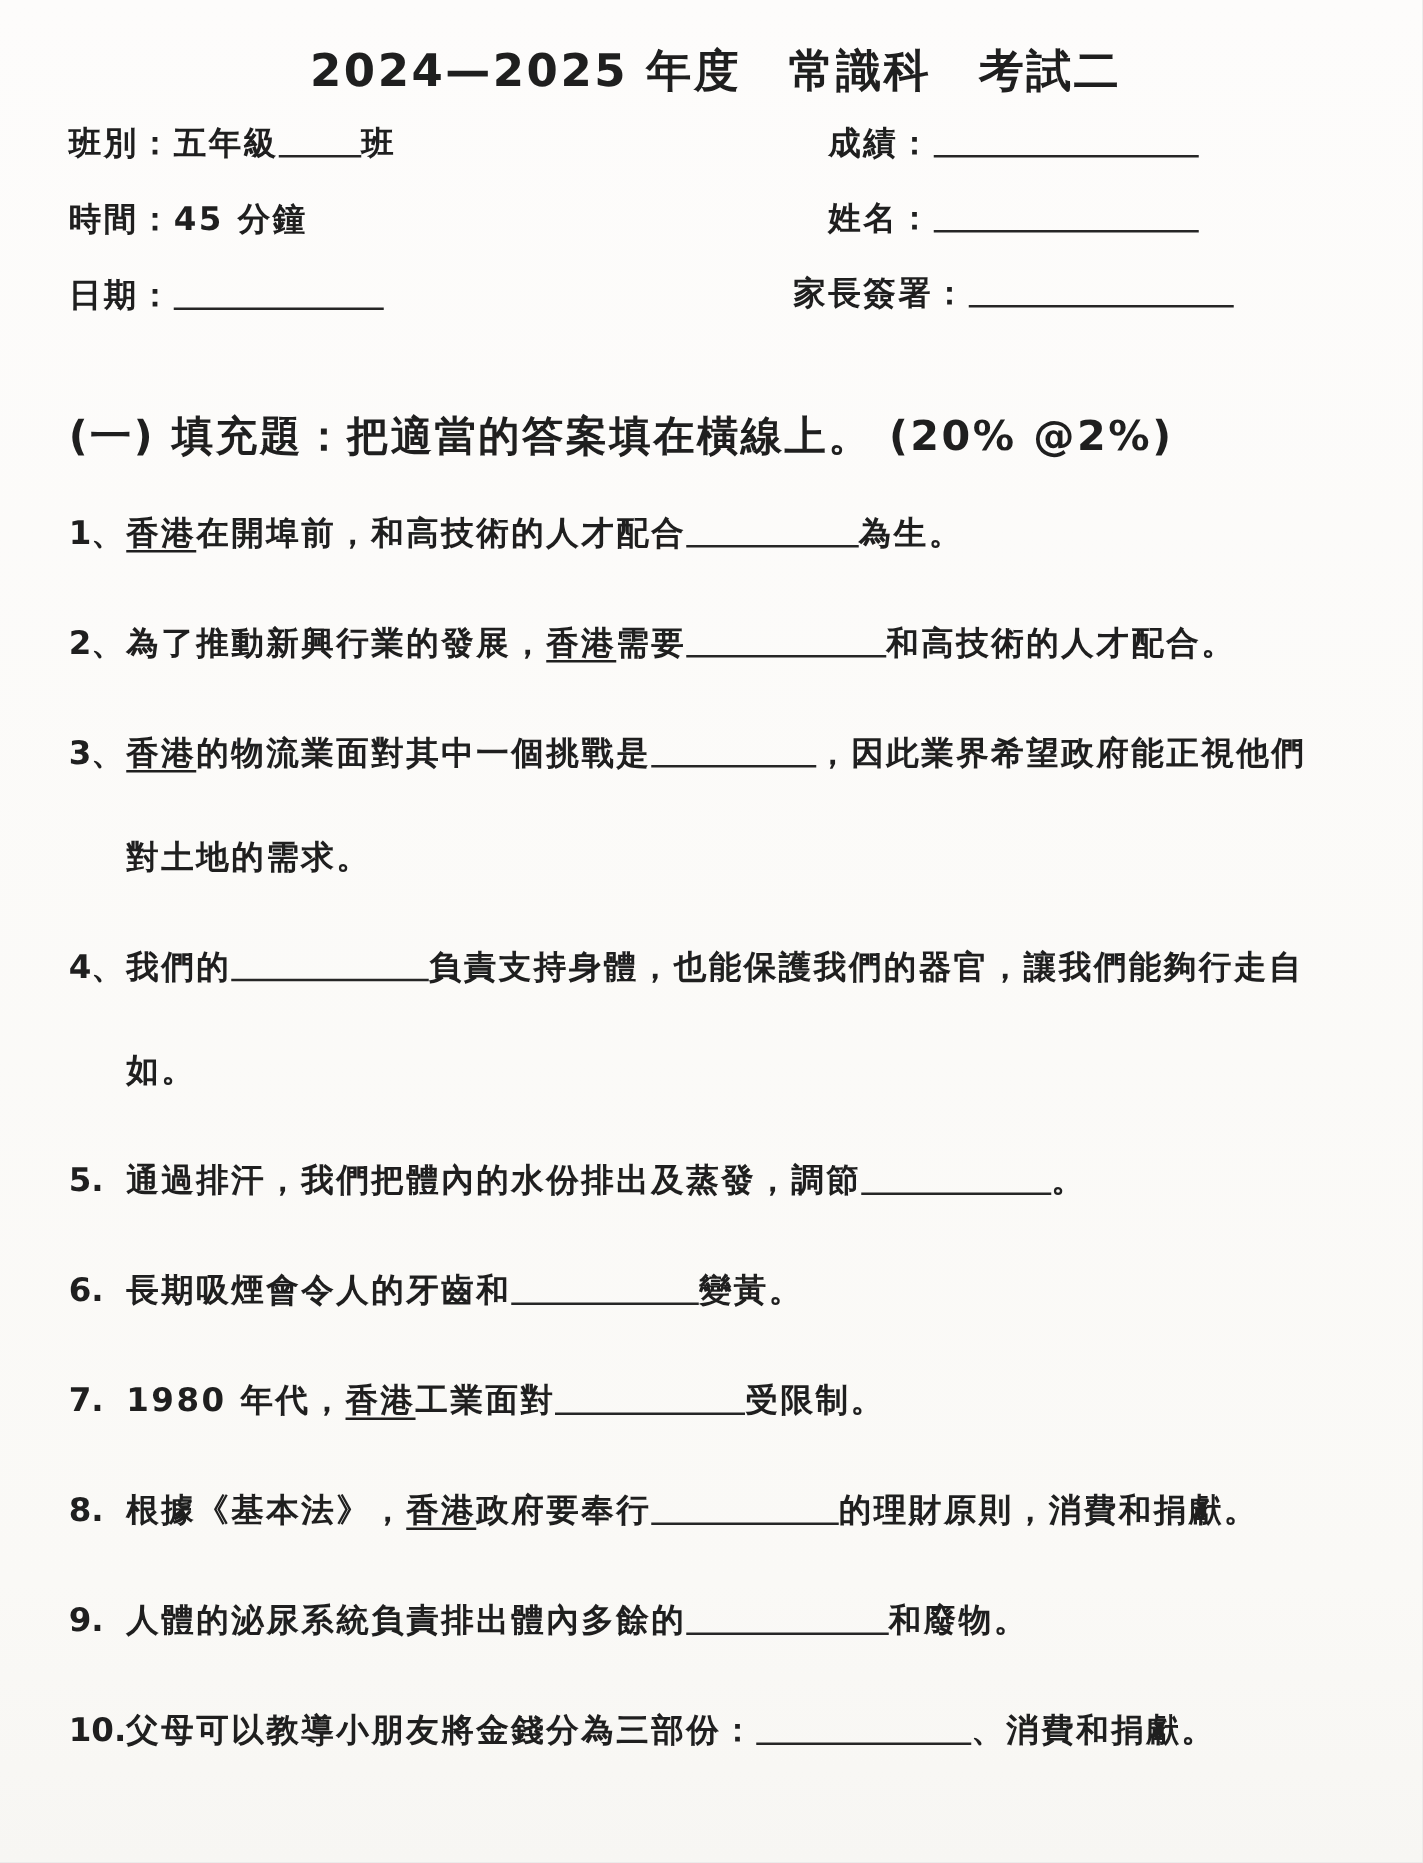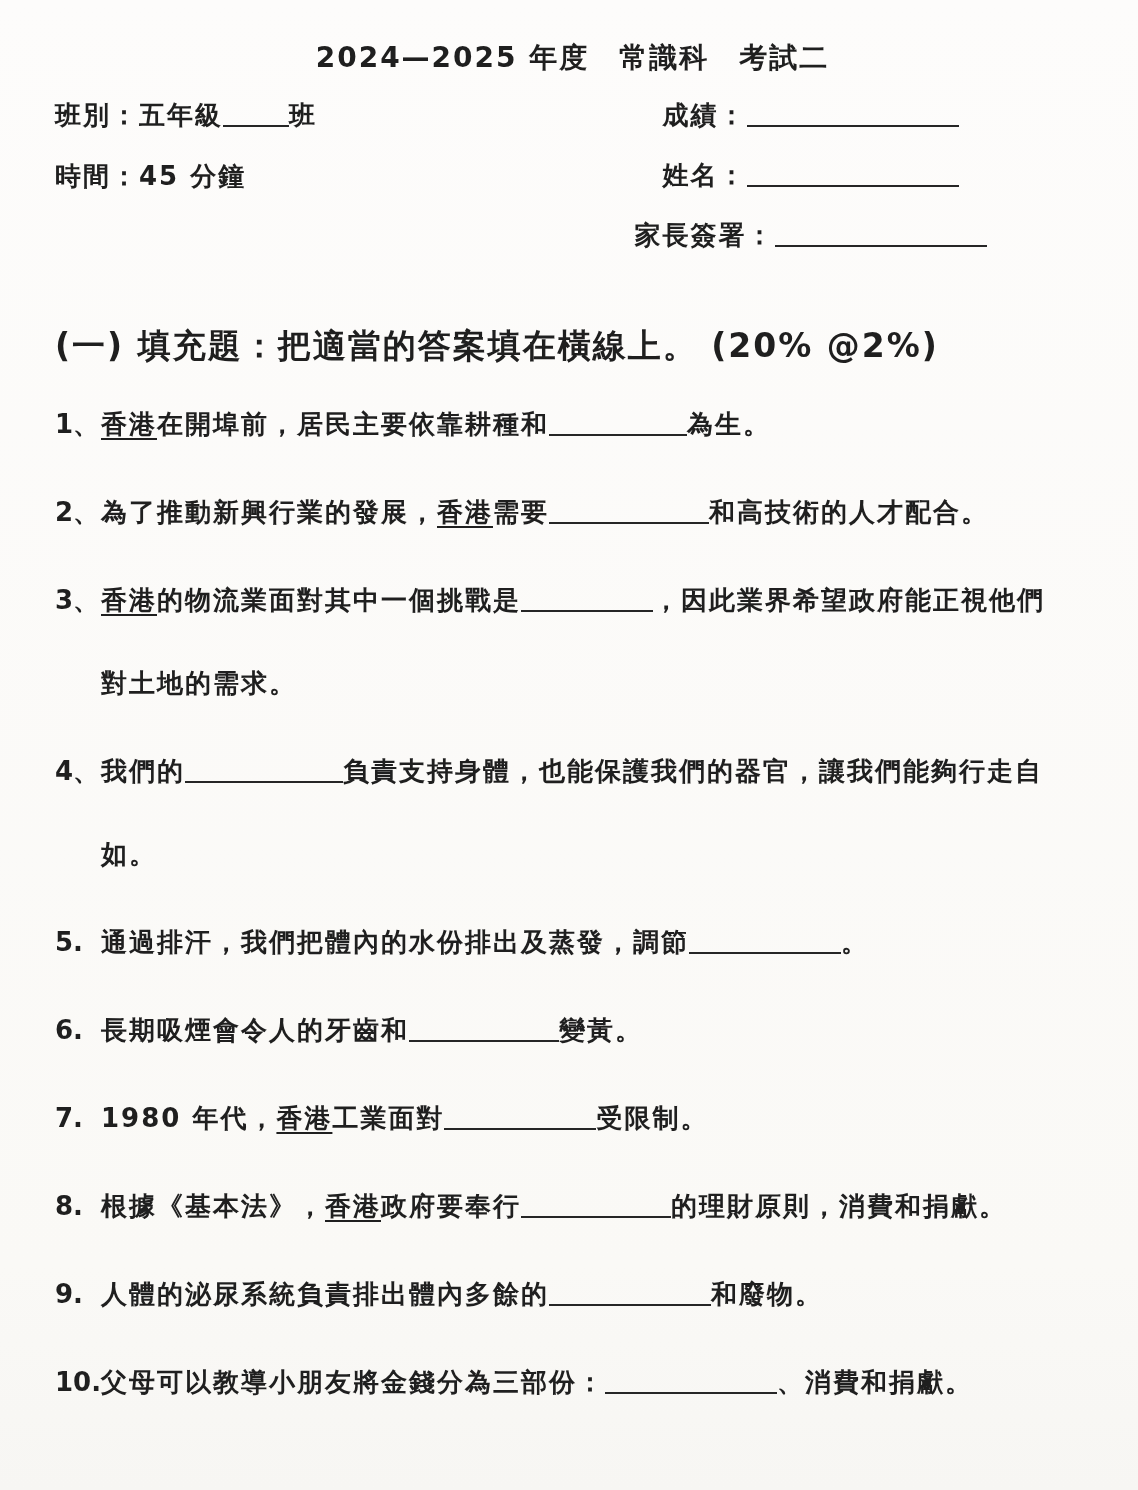--- a/index.html
+++ b/index.html
@@ -11,21 +11,21 @@
     box-sizing: border-box;
     padding: 40px 48px 0 55px;
     background: linear-gradient(180deg, #fdfcfb 0%, #faf9f6 85%, #f7f6f3 100%);
     font-family: "DejaVu Sans", sans-serif;
     font-weight: 700;
     color: #1f1f1f;
     overflow: hidden;
   }
   .title {
     margin: 0;
-    font-size: 28px;
+    font-size: 36px;
     font-weight: 700;
     text-align: center;
     letter-spacing: 2px;
     white-space: pre;
     line-height: 36px;
     filter: blur(.2px);
   }
   .header { display: flex; margin-top: 22px; }
   .hdr-col.left  { width: 46%; }
   .hdr-col.right { width: 54%; display: flex; flex-direction: column; align-items: center; }
@@ -76,34 +76,35 @@
 </head>
 <body>
 
 <div class="page">
   <h1 class="title">2024—2025 年度　常識科　考試二</h1>
 
   <div class="header">
     <div class="hdr-col left">
         <div class="hdr-row"><span>班別：五年級</span><span class="blank" style="width: 66px;"></span><span>班</span></div>
         <div class="hdr-row"><span>時間：45 分鐘</span></div>
+        <div class="hdr-row"><span>日期：</span><span class="blank" style="width: 168px;"></span></div>
       </div>
     <div class="hdr-col right">
         <div class="hdr-row"><span>成績：</span><span class="blank" style="width: 212px;"></span></div>
         <div class="hdr-row"><span>姓名：</span><span class="blank" style="width: 212px;"></span></div>
         <div class="hdr-row"><span>家長簽署：</span><span class="blank" style="width: 212px;"></span></div>
       </div>
   </div>
 
   <div class="section">(一) 填充題：把適當的答案填在橫線上。 (20% @2%)</div>
 
   <div class="questions">
       <div class="q-block">
         <span class="q-num">1、</span>
-        <div class="q-line"><span class="u">香港</span><span>在開埠前，居民主要依靠耕種和</span><span class="blank" style="width: 138px;"></span><span>為生。</span></div>
+        <div class="q-line"><span class="u">香港</span><span>在開埠前，和高技術的人才配合</span><span class="blank" style="width: 138px;"></span><span>為生。</span></div>
       </div>
       <div class="q-block">
         <span class="q-num">2、</span>
         <div class="q-line"><span>為了推動新興行業的發展，</span><span class="u">香港</span><span>需要</span><span class="blank" style="width: 160px;"></span><span>和高技術的人才配合。</span></div>
       </div>
       <div class="q-block">
         <span class="q-num">3、</span>
         <div class="q-line"><span class="u">香港</span><span>的物流業面對其中一個挑戰是</span><span class="blank" style="width: 132px;"></span><span>，因此業界希望政府能正視他們</span></div>
         <div class="q-line cont"><span>對土地的需求。</span></div>
       </div>

